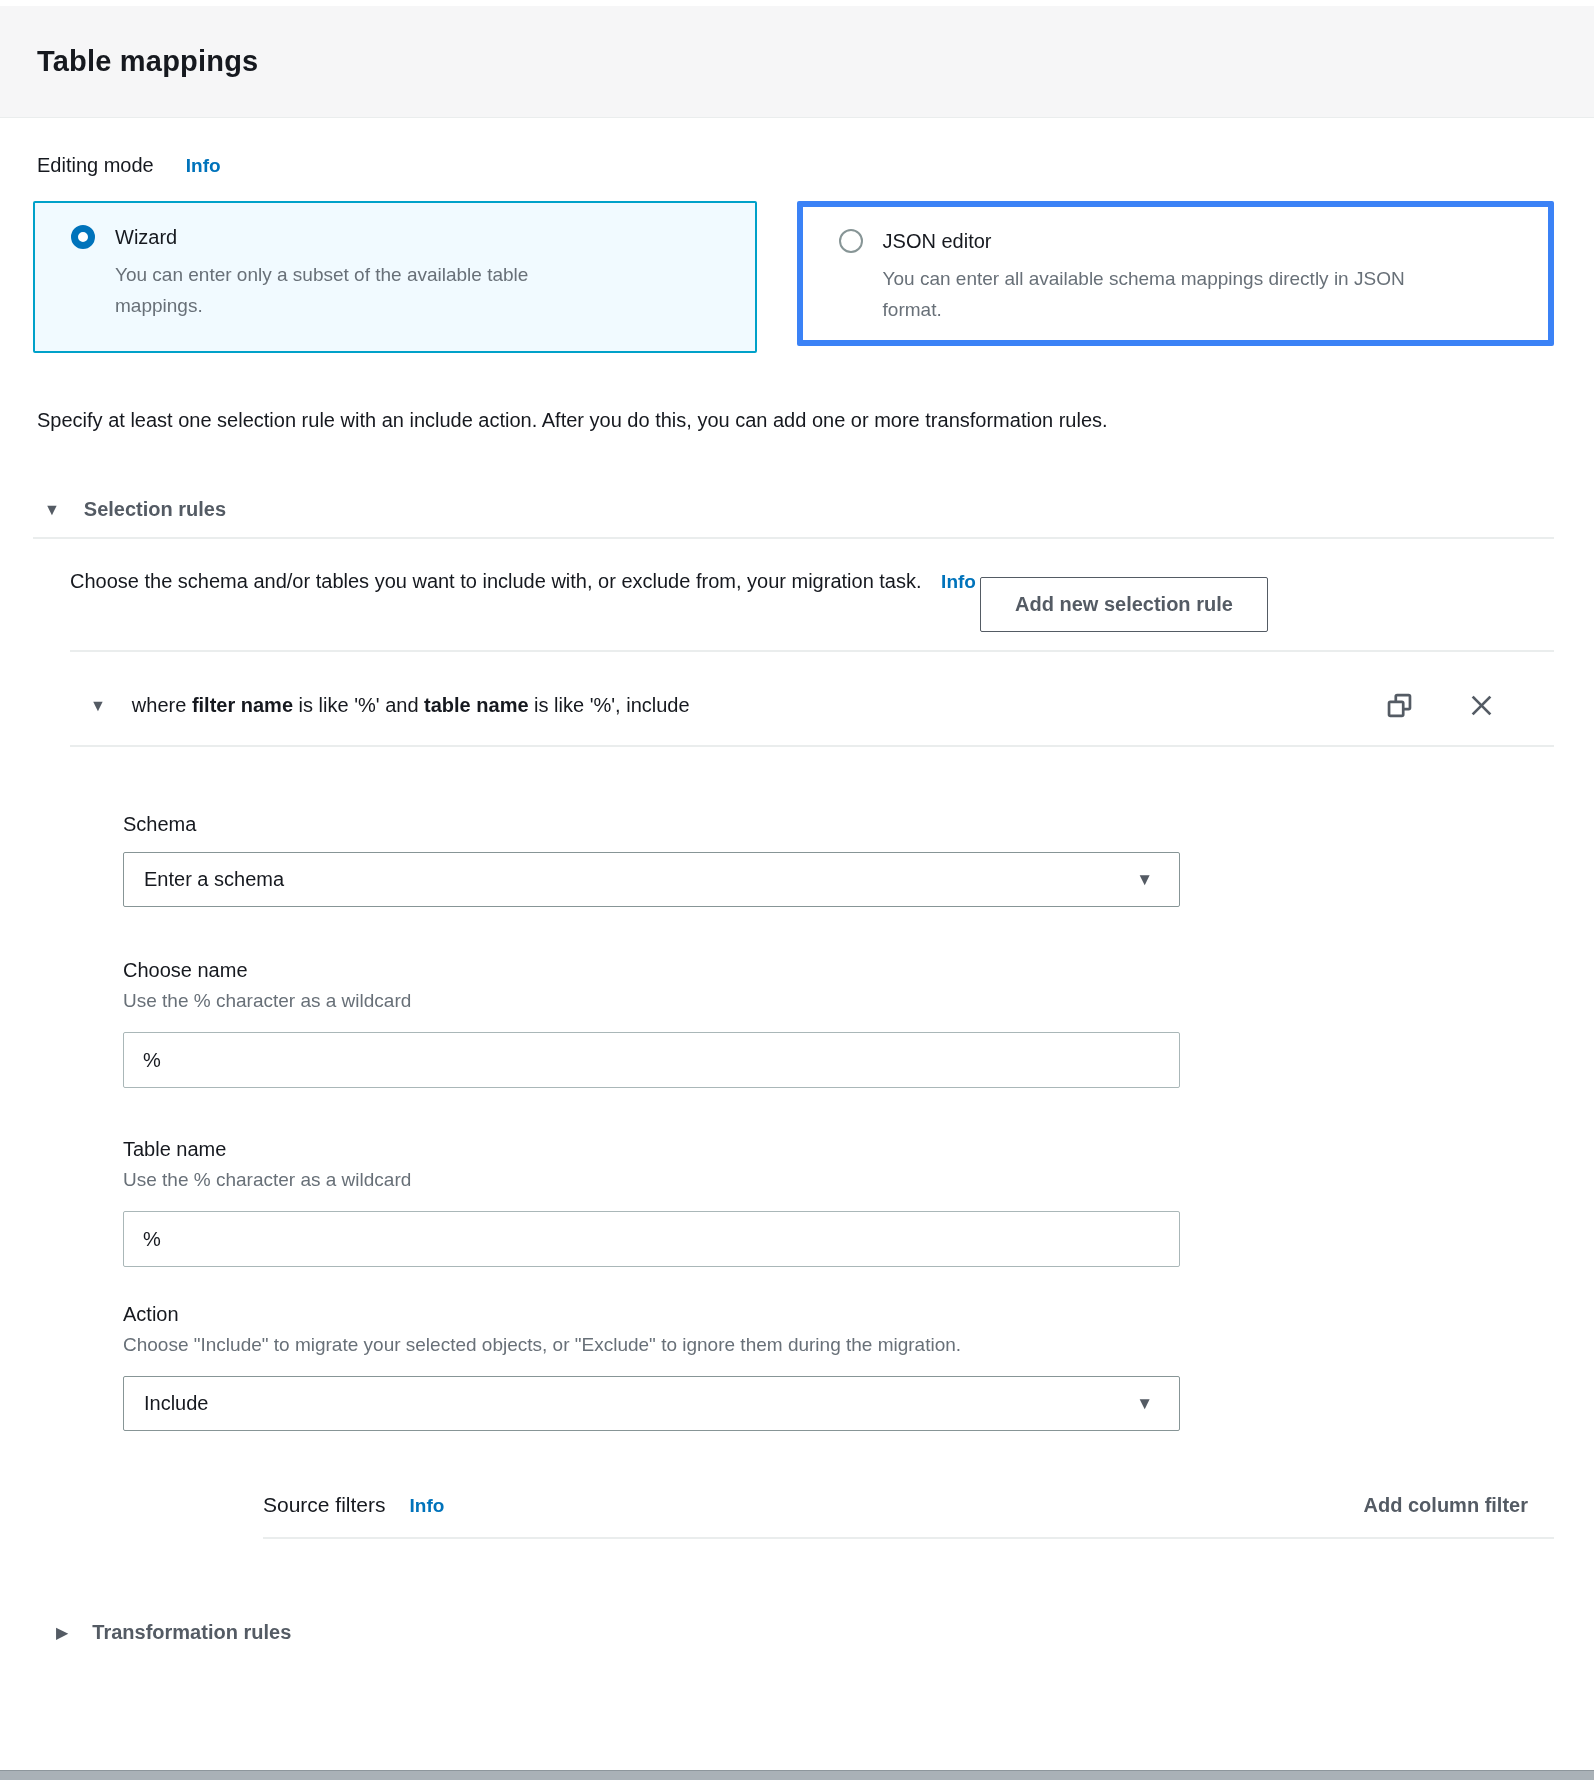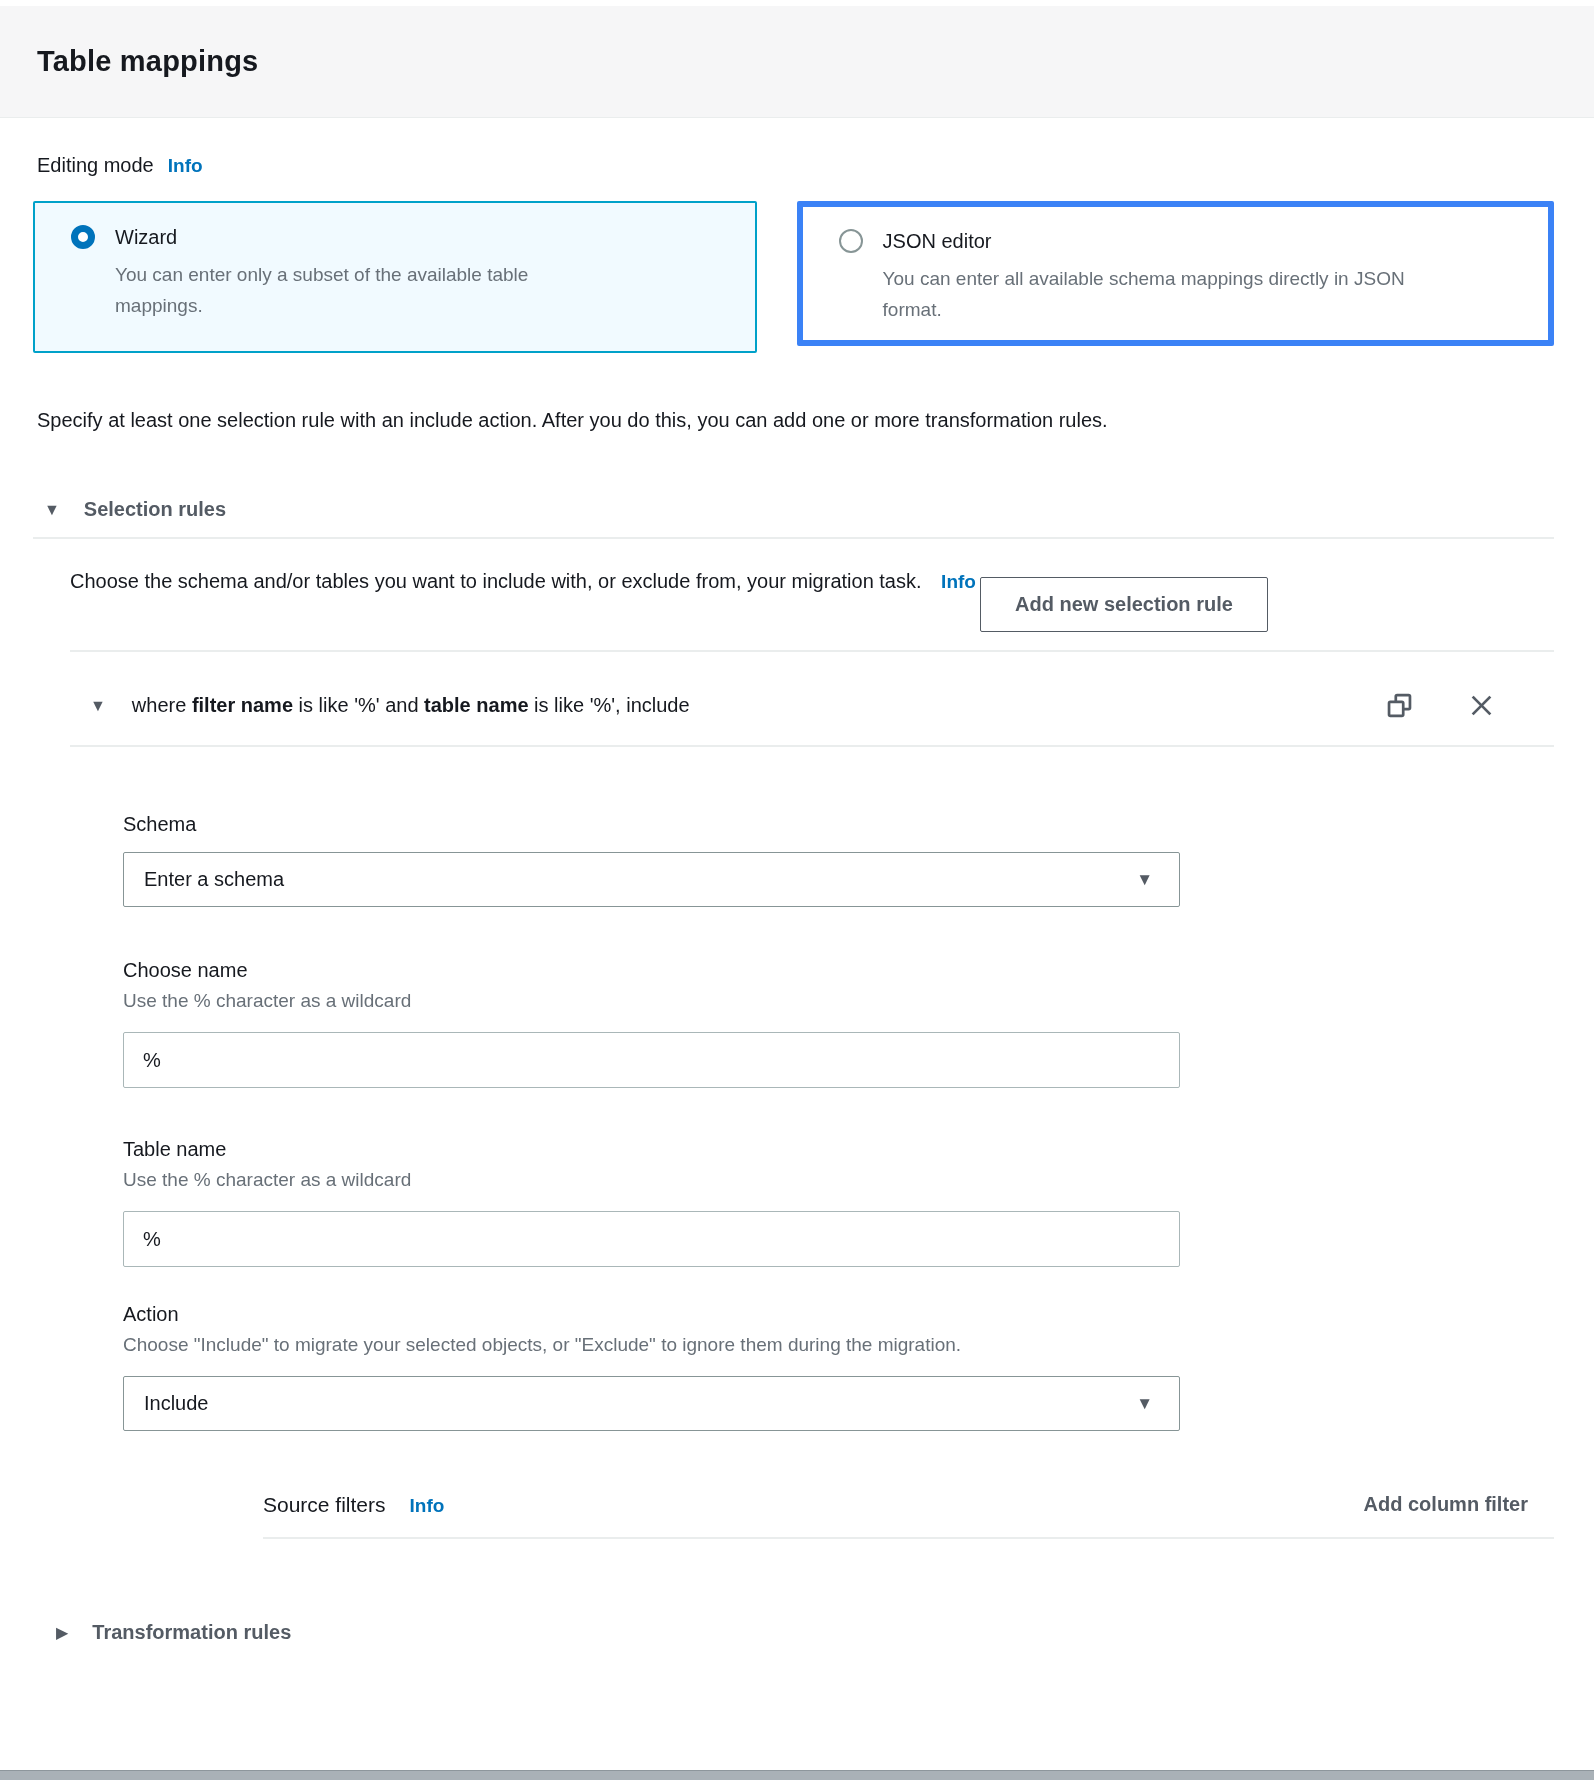--- a/index.html
+++ b/index.html
@@ -22,21 +22,21 @@
     height: 112px;
     display: flex;
     align-items: center;
     padding-left: 37px;
   }
   .page-title { font-size: 29px; font-weight: bold; color: #16191f; letter-spacing: 0.2px; }
 
   .content { padding: 0 40px 0 33px; }
 
   
-  .editing-row { margin-top: 36px; display: flex; align-items: baseline; gap: 14px; padding-left: 4px; }
+  .editing-row { margin-top: 36px; display: flex; align-items: baseline; gap: 32px; padding-left: 4px; }
   .field-title { font-size: 20px; color: #16191f; }
   .info-link { color: #0073bb; font-weight: bold; font-size: 19px; text-decoration: none; cursor: pointer; }
 
   .cards-row { display: flex; gap: 40px; margin-top: 24px; align-items: flex-start; }
   .mode-card {
     border-radius: 2px;
     padding: 22px 20px 3px 36px;
     cursor: pointer;
   }
   .mode-card.selected {
@@ -143,21 +143,21 @@
   }
   .mt-schema { margin-top: 66px; }
   .mt-source { margin-top: 52px; }
   .mt-table  { margin-top: 50px; }
   .mt-action { margin-top: 36px; }
 
   
   .source-filters-row {
     margin-top: 62px;
     margin-left: 140px;
-    display: flex; align-items: flex-start;
+    display: flex; align-items: flex-end;
   }
   .sf-left { display: flex; align-items: baseline; gap: 24px; }
   .sf-title { font-size: 21px; color: #16191f; }
   .sf-spacer { flex: 1 1 auto; }
   .add-col-filter {
     background: none; border: none; cursor: pointer;
     font-family: inherit;
     font-size: 20px; font-weight: bold; color: #545b64;
     margin-right: 26px; padding: 0;
   }

